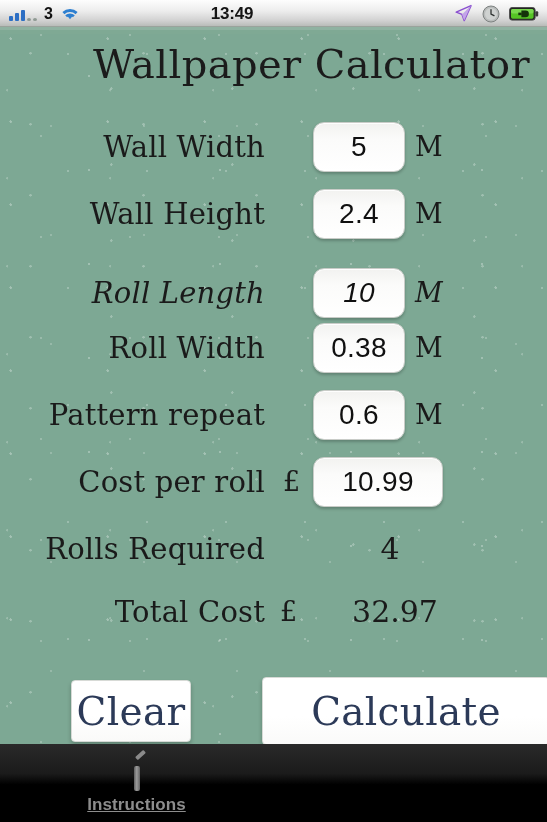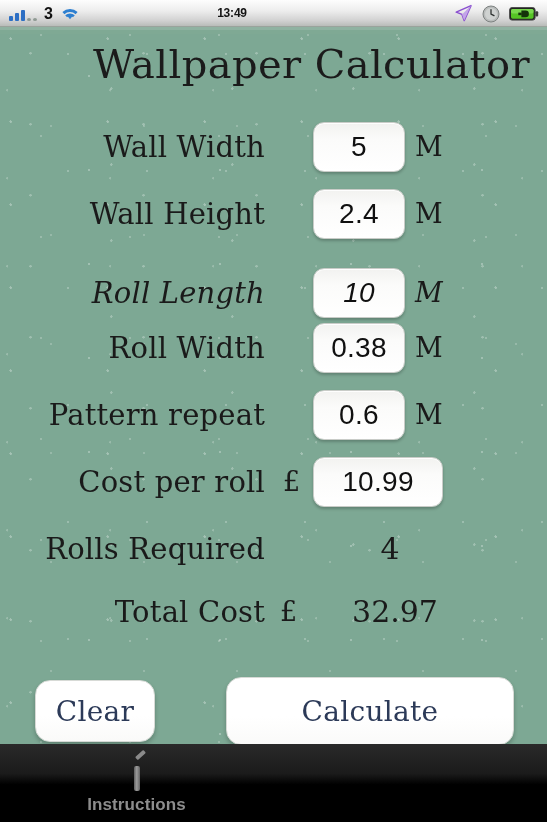--- a/index.html
+++ b/index.html
@@ -77,21 +77,21 @@
     line-height: 1;
     margin-left: 1px;
   }
   .sb-time {
     position: absolute;
     left: 0; top: 0;
     width: 464px;
     height: 27px;
     line-height: 27px;
     text-align: center;
-    font-size: 12px;
+    font-size: 17px;
     font-weight: bold;
     color: #141414;
     letter-spacing: -0.2px;
   }
 
   
   #page {
     position: absolute;
     left: 0; top: 27px;
     width: 547px;
@@ -208,31 +208,32 @@
     width: 130px;
     text-align: center;
     font-size: 30px;
   }
 
   
   .btn {
     position: absolute;
     background: linear-gradient(to bottom, #ffffff 0%, #ffffff 58%, #fafaf9 100%);
     border: 1px solid #d7dad6;
-    border-radius: 15px;
+    border-radius: 4px;
     box-shadow: 0 3px 4px rgba(0,0,0,.22), inset 0 1px 0 rgba(255,255,255,.95);
     box-sizing: border-box;
     display: flex;
     align-items: center;
     justify-content: center;
     font-family: "DejaVu Serif", "Liberation Serif", serif;
-    font-size: 28px;
+    font-size: 39px;
     color: #2c3a58;
     cursor: pointer;
     letter-spacing: 0.3px;
+    margin-left: 36px;
   }
   #clear-button    { left: 35px;  top: 653px; width: 120px; height: 62px; }
   #calculate-button{ left: 226px; top: 650px; width: 288px; height: 68px; }
 
   
   #tab-bar {
     position: absolute;
     left: 0; top: 744px;
     width: 547px;
     height: 78px;
@@ -265,20 +266,21 @@
     align-items: center;
     justify-content: center;
   }
   .tab-label {
     font-family: "Liberation Sans", sans-serif;
     font-size: 17px;
     font-weight: bold;
     letter-spacing: 0.1px;
     line-height: 1;
     margin-top: 1px;
+    text-decoration: underline;
   }
   #tab-instructions .tab-label { color: #8d8d8d; }
   #tab-calculator .tab-label   { color: #ffffff; }
 
   
   .pen-icon { position: relative; width: 22px; height: 40px; }
   .pen-icon .nib {
     position: absolute;
     left: 9px; top: 0px;
     width: 11px; height: 4px;

